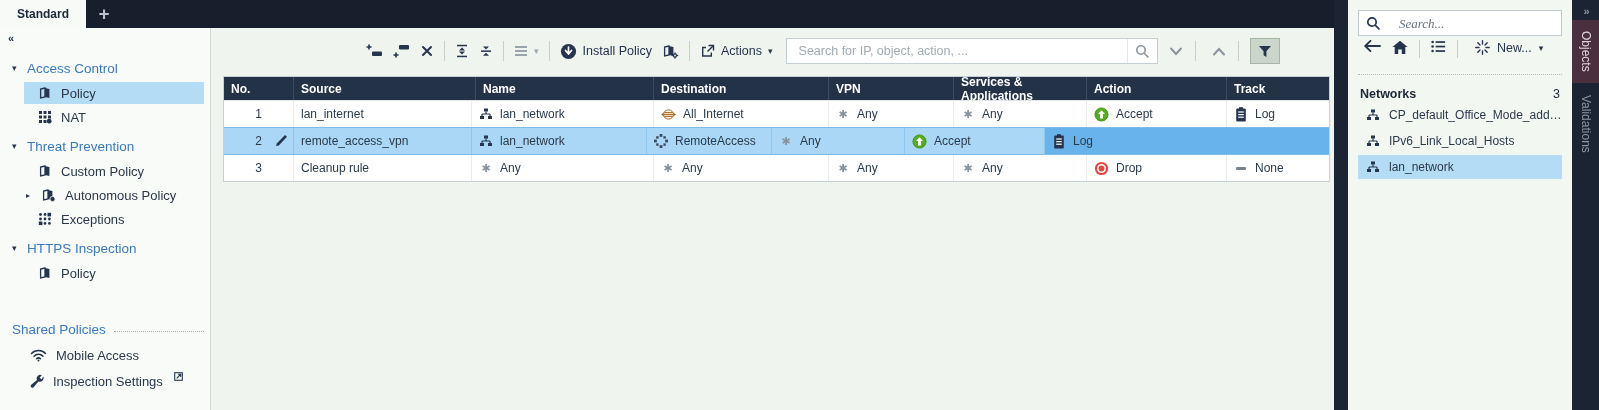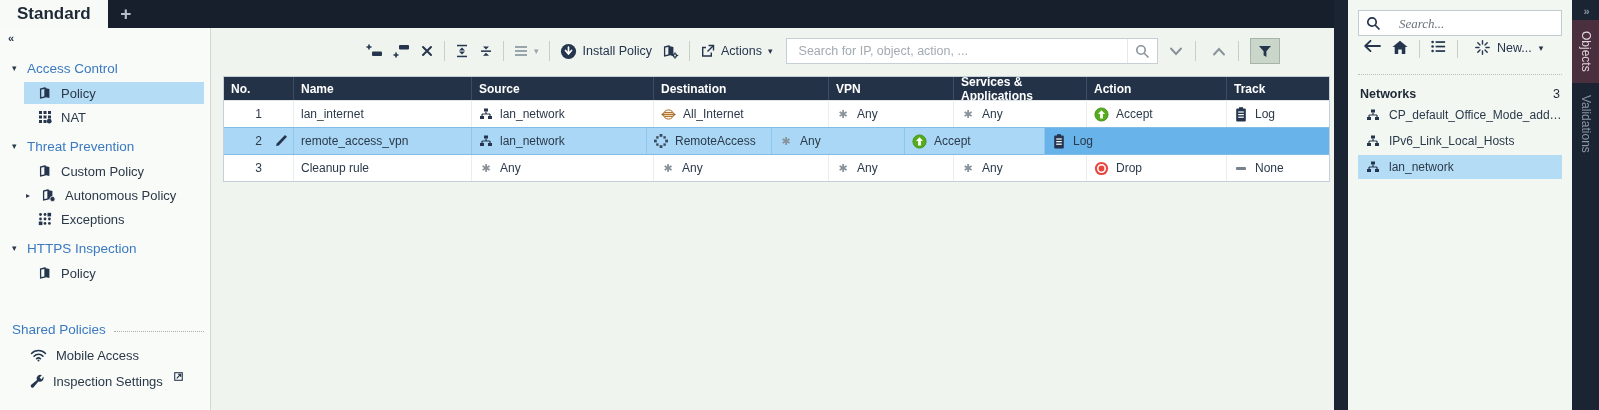--- a/index.html
+++ b/index.html
@@ -2,21 +2,21 @@
 <html><head>
 <meta charset="utf-8">
 <style>
   * { box-sizing: border-box; margin: 0; padding: 0; }
   body { font-family: "Liberation Sans", sans-serif; }
   .app { width: 1599px; height: 410px; display: flex; overflow: hidden; background: #f0f4ef; }
 
   
   .left-region { width: 1334px; display: flex; flex-direction: column; }
   .tabbar { height: 28px; background: #161f2b; display: flex; align-items: stretch; flex: none; }
-  .tab-active { background: #f7faf7; color: #1d2936; font-weight: bold; font-size: 17px; padding: 5px 17px; display: flex; align-items: center; }
+  .tab-active { background: #f7faf7; color: #1d2936; font-weight: bold; font-size: 12px; padding: 5px 17px; display: flex; align-items: center; }
   .newtab { color: #b7bfc8; font-size: 19px; width: 36px; display: flex; align-items: center; justify-content: center; font-weight: bold; }
   .body { flex: 1; display: flex; min-height: 0; }
 
   
   .sidebar { width: 211px; background: #f9fbf9; border-right: 1px solid #d2d8d2; padding-top: 4px; flex: none; font-size: 13px; color: #2a3848; }
   .collapse-row { height: 18px; padding-left: 8px; color: #24354d; font-size: 11px; font-weight: bold; letter-spacing: -2px; }
   .nav-section { display: flex; align-items: center; gap: 7px; color: #3a79c0; font-size: 13.5px; height: 24px; padding-left: 12px; margin-top: 6px; }
   .nav-section .tri { font-size: 9px; color: #2a3848; width: 8px; }
   .nav-item { display: flex; align-items: center; gap: 9px; height: 22px; margin: 2px 6px 2px 24px; padding-left: 14px; }
   .nav-item.selected { background: #b5dcf5; }
@@ -352,22 +352,22 @@
               <svg width="14" height="13" viewBox="0 0 14 13">
                   <polygon points="1,1 13,1 8.4,6.3 8.4,12 5.6,10.2 5.6,6.3" fill="#24354d"></polygon>
                 </svg>
             </span>
           </div>
         </div>
 
         <div class="rb">
           <div class="rb-head">
             <div class="hc w-no">No.</div>
+            <div class="hc w-src">Source</div>
             <div class="hc w-name">Name</div>
-            <div class="hc w-src">Source</div>
             <div class="hc w-dst">Destination</div>
             <div class="hc w-vpn">VPN</div>
             <div class="hc w-svc">Services &amp; Applications</div>
             <div class="hc w-act">Action</div>
             <div class="hc w-trk">Track</div>
           </div>
 
           <div class="rb-row">
             <div class="c num w-no">
                 <span>1</span>

